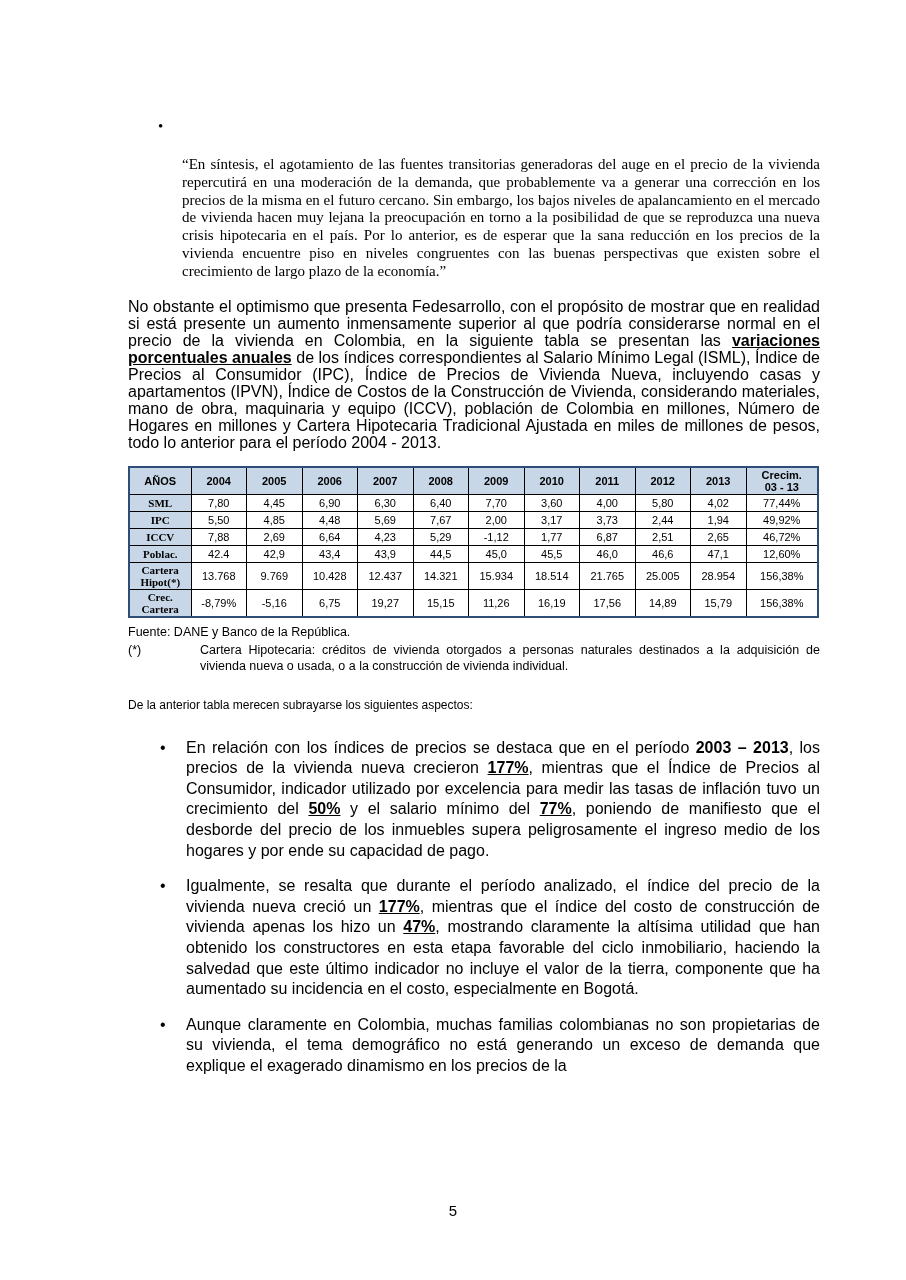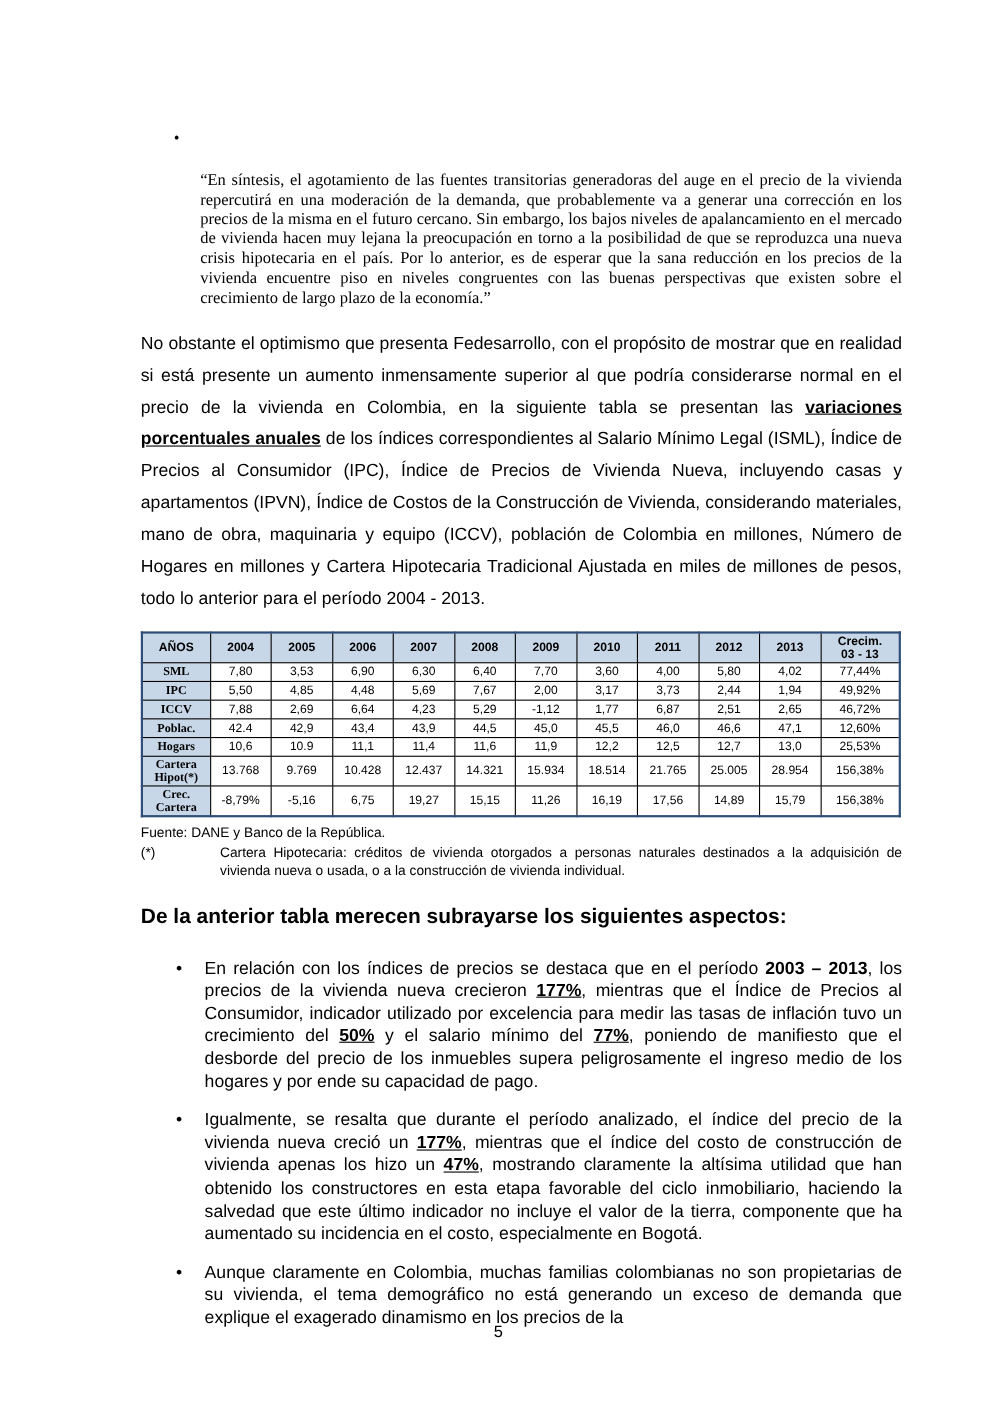--- a/index.html
+++ b/index.html
@@ -8,41 +8,41 @@
     width:906px; height:1280px; position:relative; overflow:hidden;
     background:#ffffff; color:#000;
     padding:118px 86px 0 128px;
     font-family:"Liberation Sans", sans-serif;
   }
   
   .quote-item { display:flex; font-family:"Liberation Serif", serif; font-size:15px; line-height:17.8px; }
   .quote-bullet { width:24px; margin-left:30px; flex:none; }
   .quote-text { flex:1; text-align:justify;margin-top:38px; }
 
-  .body-par { font-size:16px; line-height:29px; text-align:justify; margin:17px 0 0 0; }
+  .body-par { font-size:16px; line-height:17px; text-align:justify; margin:17px 0 0 0; }
 
   table.data {
     border-collapse:collapse; width:691px; margin-top:15px;
     font-size:11px; table-layout:fixed;
     border:2px solid var(--table-border-outer, #2e4d77);
   }
   table.data th, table.data td {
     border:1px solid var(--table-border-inner, #000);
     text-align:center; vertical-align:middle; padding:1px 2px; white-space:pre-line;
   }
   table.data thead th { background:var(--table-header-bg, #c7d7e8); font-weight:bold; height:16px; }
   table.data tbody th.row-label { background:var(--table-header-bg, #c7d7e8); font-weight:bold;font-family:Liberation Serif, serif; }
   table.data tbody td { height:17px; background:#fff; }
 
   .source { font-size:12.5px; line-height:16px; margin:6px 0 0 0; }
   .footnote { display:flex; font-size:12.5px; line-height:16px; margin-top:2px; }
   .fn-marker { width:72px; flex:none; }
   .fn-text { flex:1; text-align:justify; }
 
-  .aspects { font-size:19px; margin:24px 0 0 0;font-weight:bold; }
+  .aspects { font-size:12px; margin:24px 0 0 0; }
 
   .bullets { list-style:none; margin:26px 0 0 0; padding:0; }
   .bullet-item { display:flex; font-size:16px; line-height:20.6px; margin-bottom:15px; }
   .b-marker { width:26px; margin-left:32px; flex:none; }
   .b-text { flex:1; text-align:justify; }
 
   .page-number { position:absolute; top:1202px; left:0; width:906px; text-align:center; font-size:15px; }
 </style>
 </head>
 <body>
@@ -85,21 +85,21 @@
           <th>2012</th>
           <th>2013</th>
           <th>Crecim.
 03 - 13</th>
         </tr>
     </thead>
     <tbody id="table-body">
         <tr>
           <th class="row-label">SML</th>
           <td>7,80</td>
-          <td>3,53</td>
+          <td>4,45</td>
           <td>6,90</td>
           <td>6,30</td>
           <td>6,40</td>
           <td>7,70</td>
           <td>3,60</td>
           <td>4,00</td>
           <td>5,80</td>
           <td>4,02</td>
           <td>77,44%</td>
         </tr>
@@ -137,34 +137,20 @@
           <td>42,9</td>
           <td>43,4</td>
           <td>43,9</td>
           <td>44,5</td>
           <td>45,0</td>
           <td>45,5</td>
           <td>46,0</td>
           <td>46,6</td>
           <td>47,1</td>
           <td>12,60%</td>
-        </tr>
-        <tr>
-          <th class="row-label">Hogars</th>
-          <td>10,6</td>
-          <td>10.9</td>
-          <td>11,1</td>
-          <td>11,4</td>
-          <td>11,6</td>
-          <td>11,9</td>
-          <td>12,2</td>
-          <td>12,5</td>
-          <td>12,7</td>
-          <td>13,0</td>
-          <td>25,53%</td>
         </tr>
         <tr>
           <th class="row-label">Cartera
 Hipot(*)</th>
           <td>13.768</td>
           <td>9.769</td>
           <td>10.428</td>
           <td>12.437</td>
           <td>14.321</td>
           <td>15.934</td>

